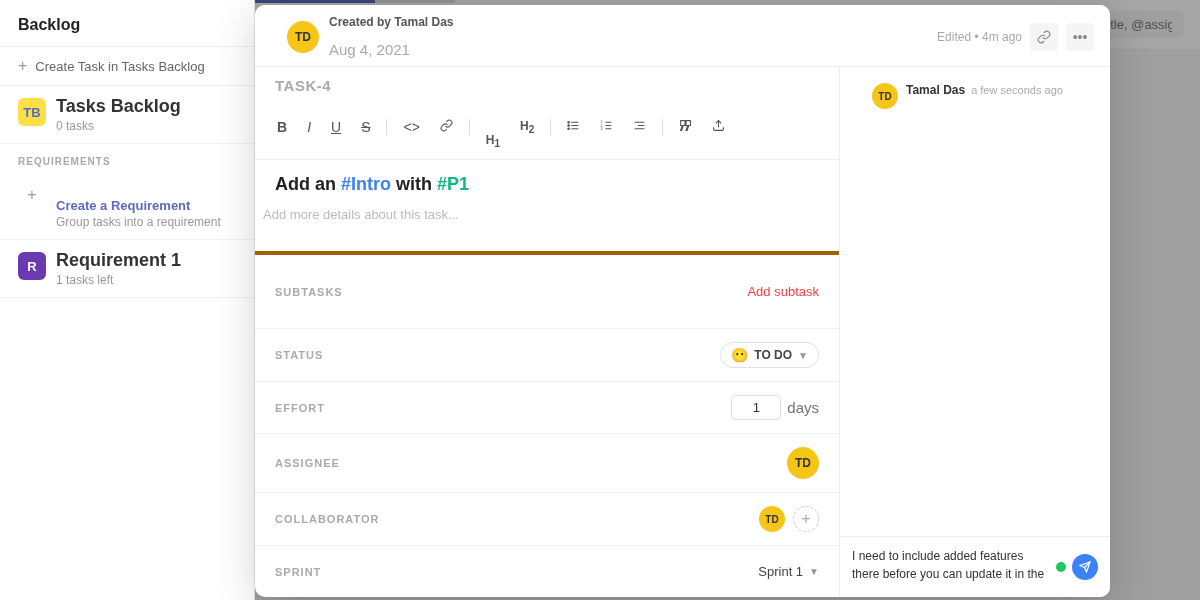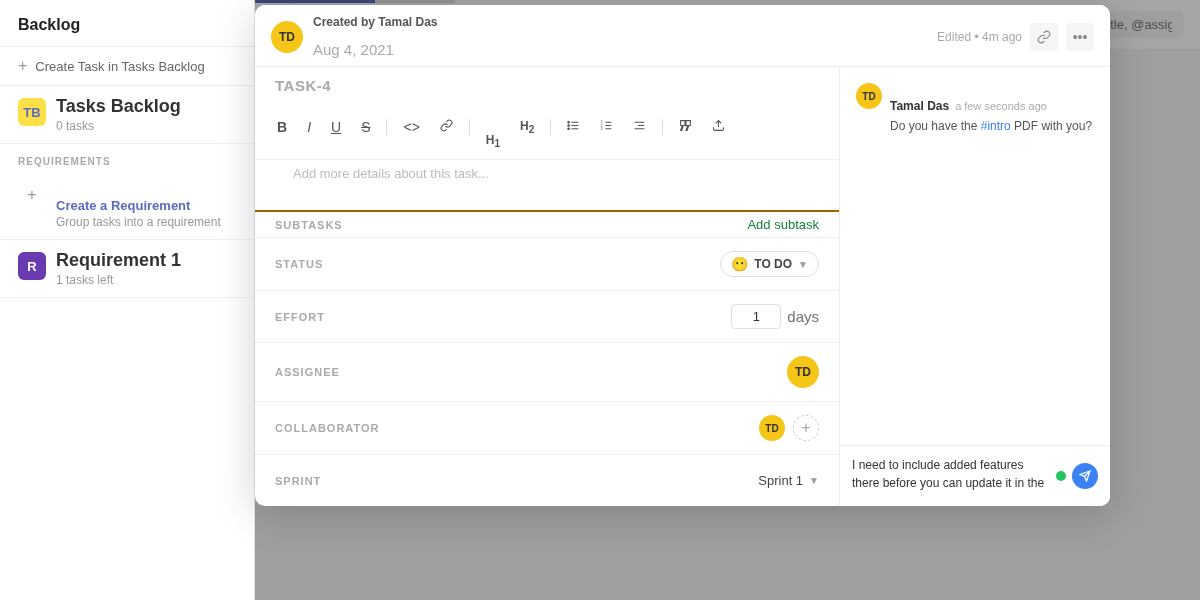--- a/index.html
+++ b/index.html
@@ -81,21 +81,21 @@
     .modal-topbar {
       display: flex; align-items: center; justify-content: space-between;
       padding: 10px 16px 8px; border-bottom: 1px solid #eee; background: #fff;
     }
     .modal-creator {
       display: flex; align-items: center; gap: 10px;
     }
     .avatar {
       width: 32px; height: 32px; border-radius: 50%;
       display: flex; align-items: center; justify-content: center;
-      font-size: 12px; font-weight: 700; color: #fff; flex-shrink: 0;
+      font-size: 12px; font-weight: 700; color: #fff; flex-shrink: 0; margin-left: 16px;
     }
     .avatar-yellow { background: #f5c518; color: #333; }
     .avatar-sm { width: 26px; height: 26px; font-size: 10px; }
     .creator-info { display: flex; flex-direction: column; gap: 12px; }
     .creator-name { font-size: 12px; font-weight: 600; color: #555; }
     .creator-date { font-size: 15px; color: #aaa; }
     .modal-right-info { display: flex; align-items: center; gap: 8px; }
     .edited-text { font-size: 12px; color: #aaa; }
     .modal-icon-btn {
       width: 28px; height: 28px; border-radius: 4px; cursor: pointer;
@@ -125,44 +125,44 @@
     .toolbar-sep { width: 1px; height: 16px; background: #ddd; }
 
     .task-title-area { padding: 14px 20px 6px; }
     .task-title {
       font-size: 18px; font-weight: 600; color: #222;
     }
     .task-title .tag-blue { color: #3b82f6; }
     .task-title .tag-green { color: #10b981; }
 
     .task-desc-area {
-      padding: 6px 38px 14px; color: #bbb; font-size: 13px; min-height: 50px;
+      padding: 6px 8px 14px; color: #bbb; font-size: 13px; min-height: 50px;
     }
 
     
     .field-row {
       display: flex; align-items: center;
       padding: 13px 20px; border-top: 1px solid #f0f0f0;
       min-height: 52px;
     }
     .field-label {
       font-size: 11px; font-weight: 700; color: #aaa; letter-spacing: 1px;
       text-transform: uppercase; width: 160px; flex-shrink: 0;
     }
     .field-value { flex: 1; display: flex; align-items: center; justify-content: flex-end; }
 
     .subtasks-row {
       display: flex; align-items: center;
-      padding: 5px 20px; border-top: 2px solid #a16207;
+      padding: 29px 20px; border-top: 4px solid #a16207;
     }
     .subtasks-label {
       font-size: 11px; font-weight: 700; color: #aaa; letter-spacing: 1px;
       text-transform: uppercase; flex: 1;
     }
-    .add-subtask-btn { font-size: 13px; color: #15803d; cursor: pointer; }
+    .add-subtask-btn { font-size: 13px; color: #ef4444; cursor: pointer; }
 
     .status-badge {
       display: flex; align-items: center; gap: 6px;
       background: #fff; border: 1px solid #e0e0e0; border-radius: 20px;
       padding: 4px 10px; cursor: pointer; font-size: 12px; font-weight: 600; color: #444;
     }
     .status-emoji { font-size: 14px; }
     .status-caret { color: #999; font-size: 10px; }
 
     .effort-input {
@@ -187,21 +187,21 @@
     }
     .sprint-caret { color: #999; font-size: 10px; }
 
     
     .modal-right {
       width: 270px; flex-shrink: 0; display: flex; flex-direction: column;
       background: #fff;
     }
     .comment-area { flex: 1; padding: 16px; overflow-y: auto; }
     .comment-item { display: flex; gap: 8px; margin-bottom: 14px; }
-    .comment-content { flex: 1; margin-top: 16px; }
+    .comment-content { flex: 1; }
     .comment-header { display: flex; align-items: baseline; gap: 6px; margin-bottom: 4px; }
     .comment-author { font-size: 12px; font-weight: 700; color: #333; }
     .comment-time { font-size: 11px; color: #aaa; }
     .comment-text { font-size: 12px; color: #555; line-height: 1.5; }
     .comment-tag { color: #3b82f6; }
 
     .chat-input-area {
       border-top: 1px solid #eee; padding: 10px 12px;
       display: flex; align-items: center; gap: 8px;
     }
@@ -359,20 +359,25 @@
         </span>
         <span class="toolbar-btn">
           <svg width="13" height="13" viewBox="0 0 24 24" fill="none" stroke="#555" stroke-width="2">
             <path d="M21 15v4a2 2 0 01-2 2H5a2 2 0 01-2-2v-4"></path>
             <polyline points="17,8 12,3 7,8"></polyline>
             <line x1="12" y1="3" x2="12" y2="15"></line>
           </svg>
         </span>
       </div>
 
+      <div class="task-title-area">
+        <div class="task-title">
+          <span>Add an </span><span class="tag-blue">#Intro</span><span> with </span><span class="tag-green">#P1</span>
+        </div>
+      </div>
 
       <div class="task-desc-area">
         <span>Add more details about this task...</span>
       </div>
 
       <div class="subtasks-row">
         <span class="subtasks-label">SUBTASKS</span>
         <span class="add-subtask-btn">Add subtask</span>
       </div>
 
@@ -424,23 +429,20 @@
     </div>
 
     <div class="modal-right">
       <div class="comment-area">
         <div class="comment-item">
           <div class="avatar avatar-yellow avatar-sm">TD</div>
           <div class="comment-content">
             <div class="comment-header">
               <span class="comment-author">Tamal Das</span>
               <span class="comment-time">a few seconds ago</span>
-            </div>
-            <div class="comment-text">
-              Do you have the <span class="comment-tag">#intro</span> PDF with you?
             </div>
           </div>
         </div>
       </div>
       <div class="chat-input-area">
         <textarea class="chat-input" style="">I need to include added features there before you can update it in the article</textarea>
         <div class="chat-actions">
           <div class="chat-dot"></div>
           <div class="chat-send-btn">
             <svg width="12" height="12" viewBox="0 0 24 24" fill="none" stroke="white" stroke-width="2.5">

